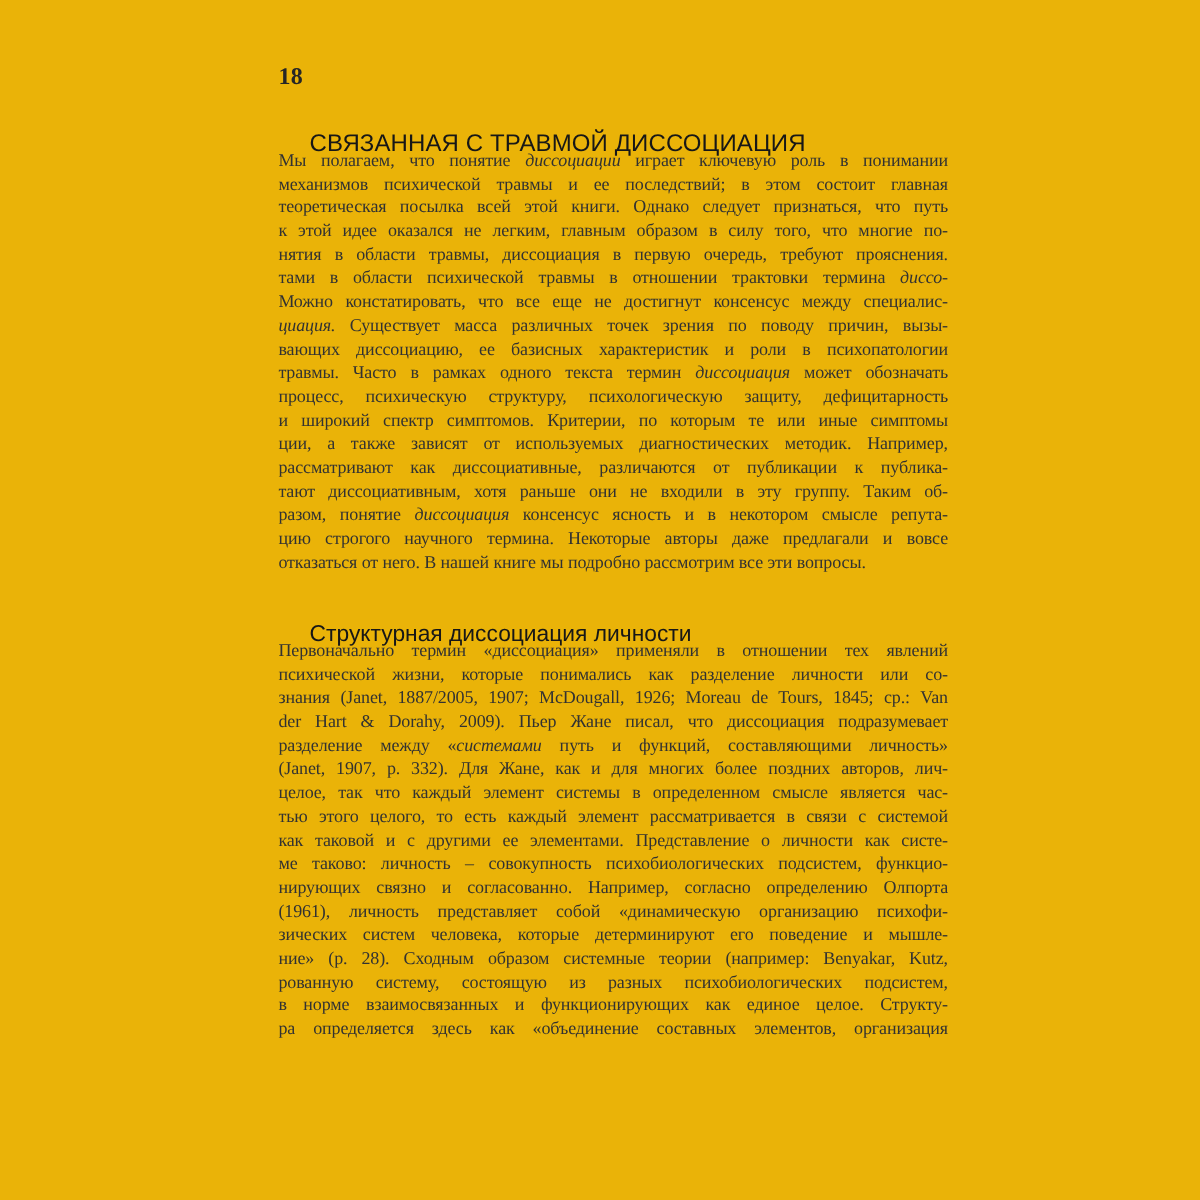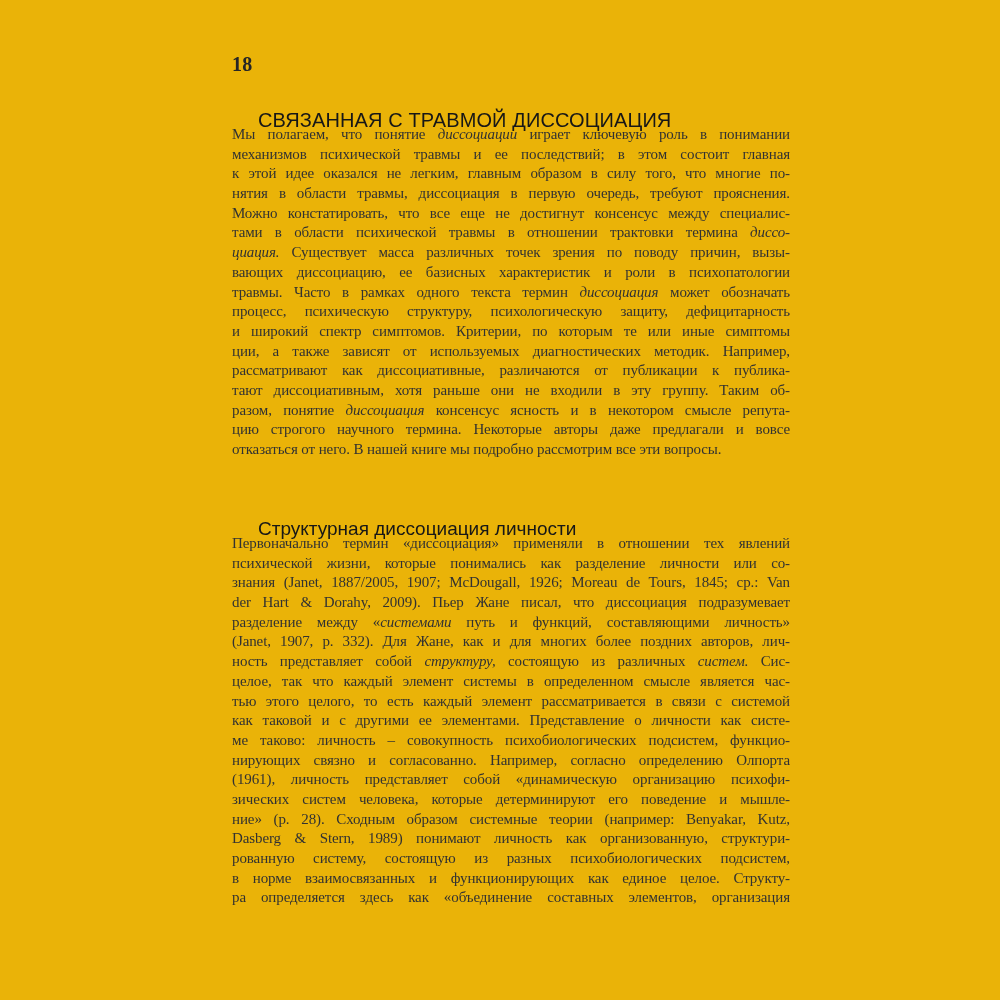--- a/index.html
+++ b/index.html
@@ -84,24 +84,25 @@
 
 <div class="page">
   <div class="header">
     <span class="page-number">18</span>
   </div>
 
   <h1 class="h1">СВЯЗАННАЯ С ТРАВМОЙ ДИССОЦИАЦИЯ</h1>
   <div class="para p1">
       <div class="line"><span>Мы полагаем, что понятие </span><i>диссоциации</i><span> играет ключевую роль в понимании</span></div>
       <div class="line"><span>механизмов психической травмы и ее последствий; в этом состоит главная</span></div>
+      <div class="line"><span>теоретическая посылка всей этой книги. Однако следует признаться, что путь</span></div>
       <div class="line"><span>к этой идее оказался не легким, главным образом в силу того, что многие по-</span></div>
       <div class="line"><span>нятия в области травмы, диссоциация в первую очередь, требуют прояснения.</span></div>
+      <div class="line"><span>тами в области психической травмы в отношении трактовки термина </span><i>диссо-</i></div>
       <div class="line"><span>Можно констатировать, что все еще не достигнут консенсус между специалис-</span></div>
-      <div class="line"><span>тами в области психической травмы в отношении трактовки термина </span><i>диссо-</i></div>
       <div class="line"><i>циация.</i><span> Существует масса различных точек зрения по поводу причин, вызы-</span></div>
       <div class="line"><span>вающих диссоциацию, ее базисных характеристик и роли в психопатологии</span></div>
       <div class="line"><span>травмы. Часто в рамках одного текста термин </span><i>диссоциация</i><span> может обозначать</span></div>
       <div class="line"><span>процесс, психическую структуру, психологическую защиту, дефицитарность</span></div>
       <div class="line"><span>и широкий спектр симптомов. Критерии, по которым те или иные симптомы</span></div>
       <div class="line"><span>ции, а также зависят от используемых диагностических методик. Например,</span></div>
       <div class="line"><span>рассматривают как диссоциативные, различаются от публикации к публика-</span></div>
       <div class="line"><span>тают диссоциативным, хотя раньше они не входили в эту группу. Таким об-</span></div>
       <div class="line"><span>разом, понятие </span><i>диссоциация</i><span> консенсус ясность и в некотором смысле репута-</span></div>
       <div class="line"><span>цию строгого научного термина. Некоторые авторы даже предлагали и вовсе</span></div>
@@ -109,27 +110,25 @@
     </div>
 
   <h2 class="h2">Структурная диссоциация личности</h2>
   <div class="para p2">
       <div class="line"><span>Первоначально термин «диссоциация» применяли в отношении тех явлений</span></div>
       <div class="line"><span>психической жизни, которые понимались как разделение личности или со-</span></div>
       <div class="line"><span>знания (Janet, 1887/2005, 1907; McDougall, 1926; Moreau de Tours, 1845; ср.: Van</span></div>
       <div class="line"><span>der Hart &amp; Dorahy, 2009). Пьер Жане писал, что диссоциация подразумевает</span></div>
       <div class="line"><span>разделение между «</span><i>системами</i><span> путь и функций, составляющими личность»</span></div>
       <div class="line"><span>(Janet, 1907, p. 332). Для Жане, как и для многих более поздних авторов, лич-</span></div>
-      <div class="line"><span>ность представляет собой </span><i>структуру,</i><span> состоящую из различных </span><i>систем.</i><span> Сис-</span></div>
       <div class="line"><span>целое, так что каждый элемент системы в определенном смысле является час-</span></div>
       <div class="line"><span>тью этого целого, то есть каждый элемент рассматривается в связи с системой</span></div>
       <div class="line"><span>как таковой и с другими ее элементами. Представление о личности как систе-</span></div>
       <div class="line"><span>ме таково: личность – совокупность психобиологических подсистем, функцио-</span></div>
       <div class="line"><span>нирующих связно и согласованно. Например, согласно определению Олпорта</span></div>
       <div class="line"><span>(1961), личность представляет собой «динамическую организацию психофи-</span></div>
       <div class="line"><span>зических систем человека, которые детерминируют его поведение и мышле-</span></div>
       <div class="line"><span>ние» (p. 28). Сходным образом системные теории (например: Benyakar, Kutz,</span></div>
-      <div class="line"><span>Dasberg &amp; Stern, 1989) понимают личность как организованную, структури-</span></div>
       <div class="line"><span>рованную систему, состоящую из разных психобиологических подсистем,</span></div>
       <div class="line"><span>в норме взаимосвязанных и функционирующих как единое целое. Структу-</span></div>
       <div class="line"><span>ра определяется здесь как «объединение составных элементов, организация</span></div>
     </div>
 </div>
 
 </body></html>

